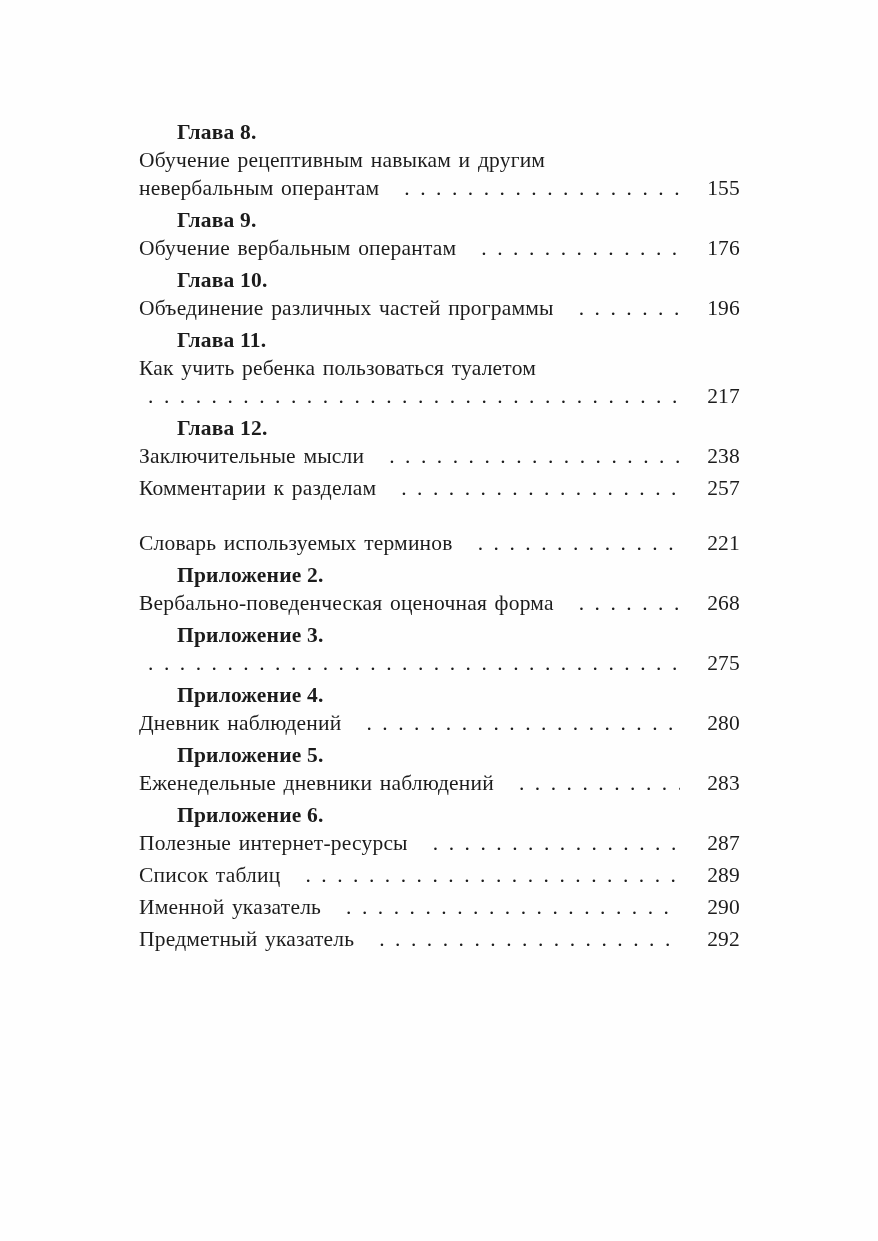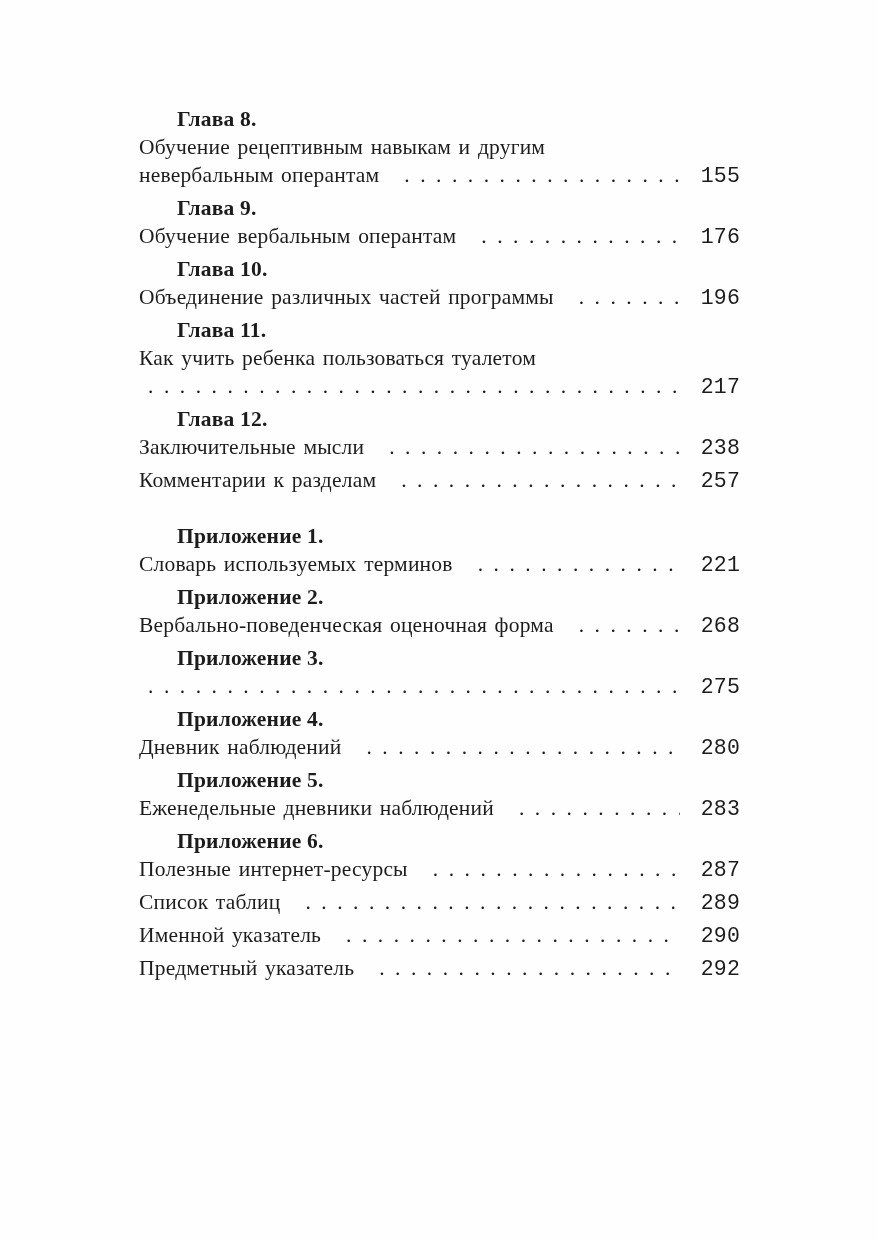--- a/index.html
+++ b/index.html
@@ -20,21 +20,21 @@
   .toc {
     position: absolute;
     top: 101px;
     left: 139px;
     width: 601px;
   }
   .entry {
     margin-top: 4px;
   }
   .entry:first-child {
-    margin-top: 4px;
+    margin-top: 17px;
   }
   .entry.extra-gap {
     margin-top: 27px;
   }
   .heading {
     margin: 0;
     font-size: 21.5px;
     line-height: 28px;
     font-weight: bold;
     padding-left: 38px;
@@ -59,21 +59,20 @@
     overflow: hidden;
     white-space: nowrap;
     letter-spacing: 10.5px;
     padding-left: 9px;
     min-width: 0;
   }
   .pageno {
     min-width: 44px;
     text-align: right;
     white-space: nowrap;
-    font-family: Liberation Mono, monospace;
   }
 </style>
 </head>
 <body>
 
 <div class="page">
   <main class="toc" id="toc">
   <section class="entry">
     <h2 class="heading">Глава 8.</h2>
     <div class="line">Обучение рецептивным навыкам и другим</div>
@@ -123,21 +122,20 @@
   <section class="entry">
 
     <div class="line with-page">
       <span class="title">Комментарии к разделам</span>
       <span class="dots" aria-hidden="true">............................................................</span>
       <span class="pageno">257</span>
     </div>
   </section>
 
   <section class="entry extra-gap">
-    <h2 class="heading">Приложение 1.</h2>
     <div class="line with-page">
       <span class="title">Словарь используемых терминов</span>
       <span class="dots" aria-hidden="true">............................................................</span>
       <span class="pageno">221</span>
     </div>
   </section>
 
   <section class="entry">
     <h2 class="heading">Приложение 2.</h2>
     <div class="line with-page">

